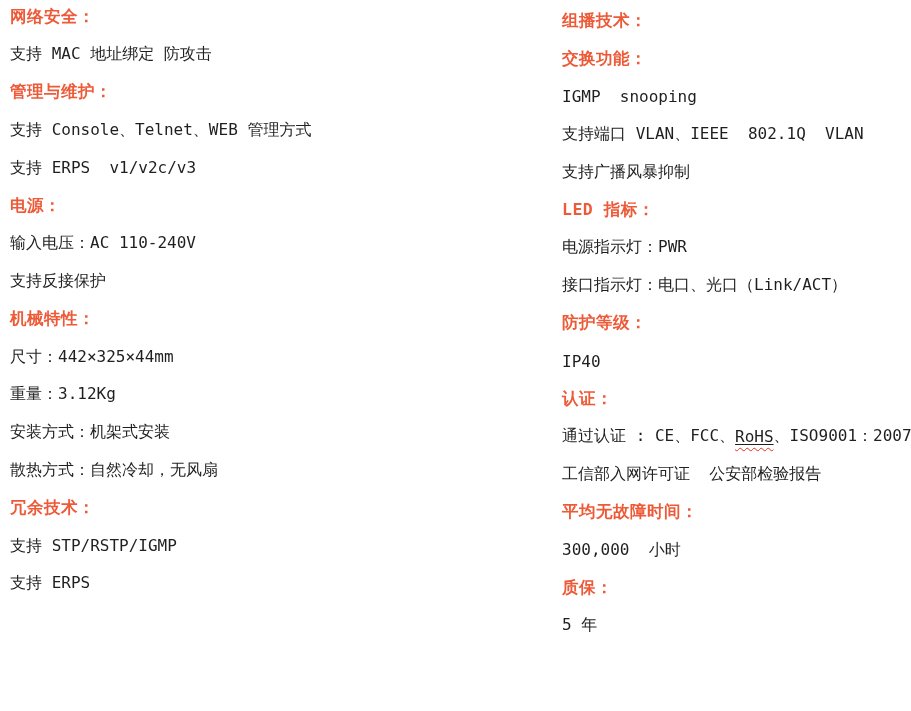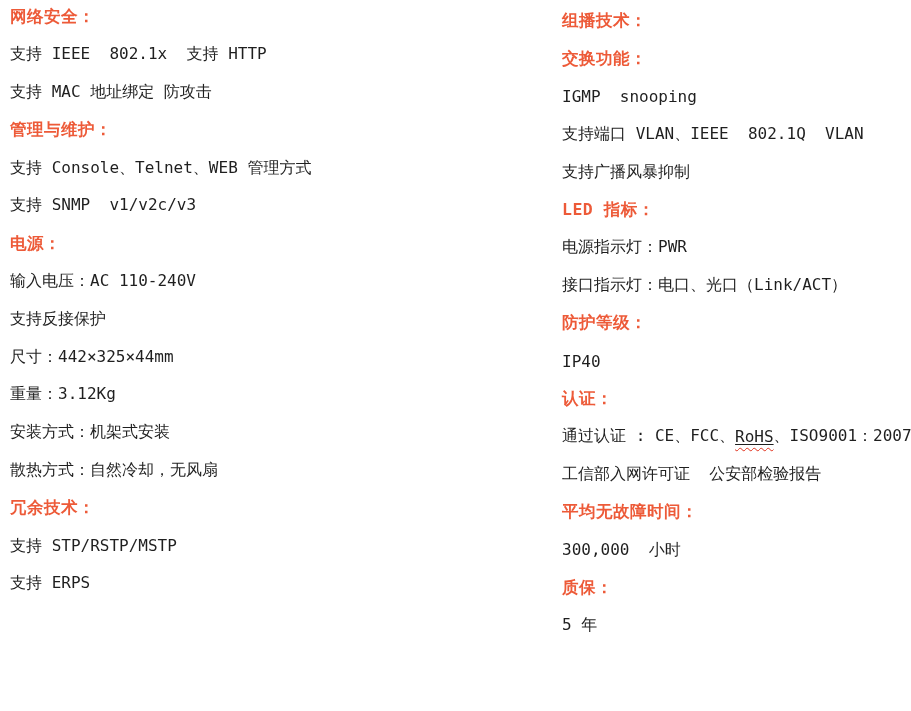--- a/index.html
+++ b/index.html
@@ -58,34 +58,34 @@
     text-decoration-thickness: 1px;
     text-underline-offset: 2px;
   }
 </style>
 </head>
 <body>
 
 <div class="page">
   <div class="col col-left">
       <div class="line heading">网络安全：</div>
-      <div class="line text">支持 IEEE  802.1x  支持 HTTP</div>
       <div class="line text">支持 MAC 地址绑定 防攻击</div>
       <div class="line heading">管理与维护：</div>
       <div class="line text">支持 Console、Telnet、WEB 管理方式</div>
-      <div class="line text">支持 SNMP  v1/v2c/v3</div>
+      <div class="line text">支持 ERPS  v1/v2c/v3</div>
       <div class="line heading">电源：</div>
       <div class="line text">输入电压：AC 110-240V</div>
       <div class="line text">支持反接保护</div>
+      <div class="line heading">机械特性：</div>
       <div class="line text">尺寸：442×325×44mm</div>
       <div class="line text">重量：3.12Kg</div>
       <div class="line text">安装方式：机架式安装</div>
       <div class="line text">散热方式：自然冷却，无风扇</div>
       <div class="line heading">冗余技术：</div>
-      <div class="line text">支持 STP/RSTP/MSTP</div>
+      <div class="line text">支持 STP/RSTP/IGMP</div>
       <div class="line text">支持 ERPS</div>
     </div>
   <div class="col col-right">
       <div class="line heading">组播技术：</div>
       <div class="line heading">交换功能：</div>
       <div class="line text">IGMP  snooping</div>
       <div class="line text">支持端口 VLAN、IEEE  802.1Q  VLAN</div>
       <div class="line text">支持广播风暴抑制</div>
       <div class="line heading">LED 指标：</div>
       <div class="line text">电源指示灯：PWR</div>

